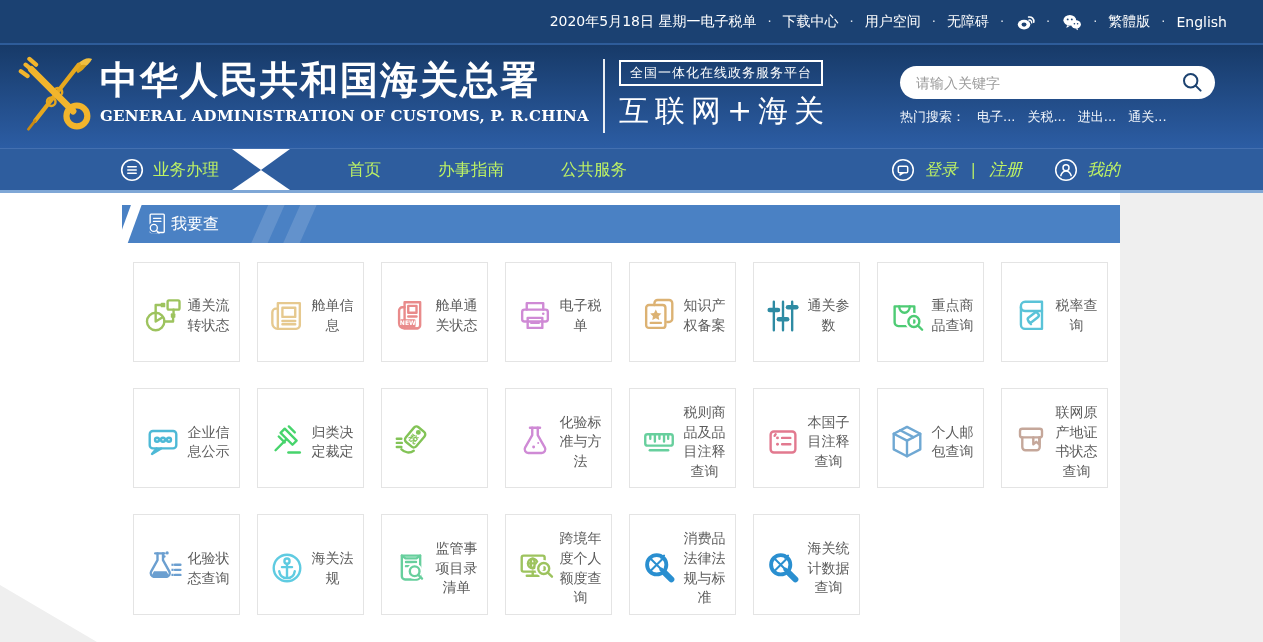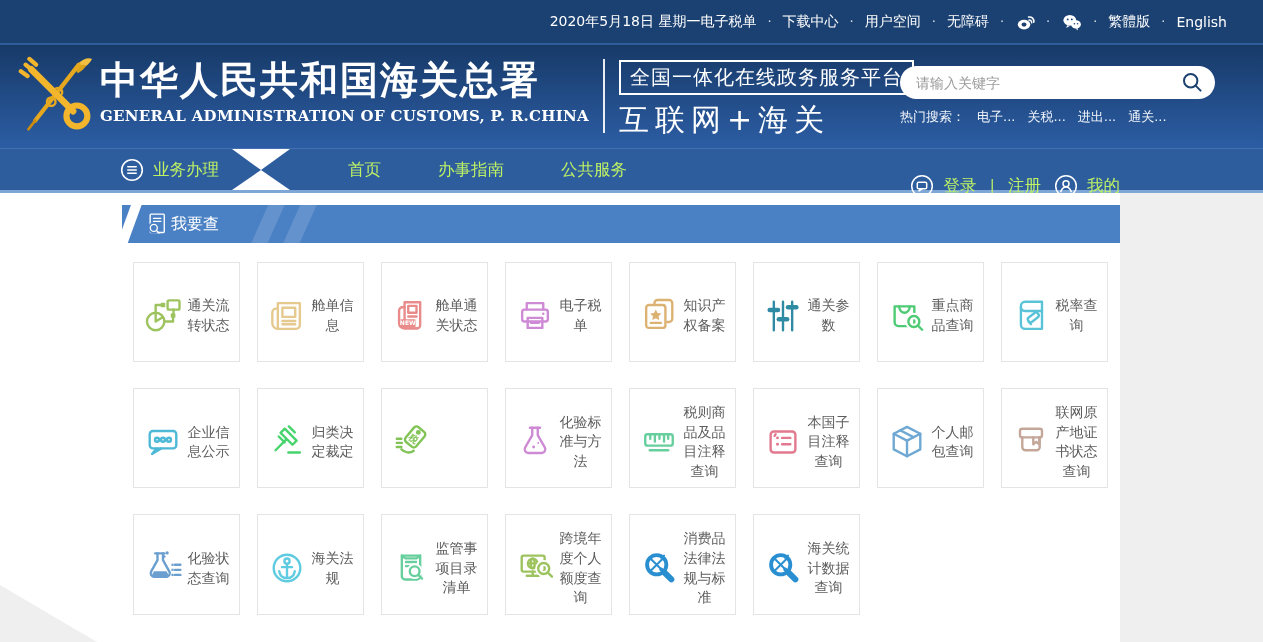--- a/index.html
+++ b/index.html
@@ -19,21 +19,21 @@
   .header { height:103px; background:linear-gradient(180deg,#173a68 0%,#2c5da4 100%);
     position:relative; color:#fff; display:flex; align-items:flex-start; }
   .logo { position:absolute; left:18px; top:8px; }
   .brand { margin-left:100px; padding-top:14px; }
   .brand-cn { font-size:38px; font-weight:bold; letter-spacing:2px; line-height:1.15; white-space:nowrap; }
   .brand-en { font-family:"DejaVu Serif","Liberation Serif",serif; font-weight:bold;
     font-size:15px; letter-spacing:.3px; margin-top:4px; white-space:nowrap; }
   .vdivider { width:2px; height:74px; background:rgba(255,255,255,.9); margin:14px 0 0 14px; }
   .platform { margin-left:14px; padding-top:15px; }
   .platform-badge { display:inline-block; border:2px solid #fff; padding:2px 9px;
-    font-size:20px; letter-spacing:1px; }
+    font-size:13px; letter-spacing:1px; }
   .platform-name { font-size:30px; letter-spacing:6px; margin-top:5px; font-weight:500; white-space:nowrap; }
   .search-zone { position:absolute; right:48px; top:21px; width:315px; }
   .search-pill { height:33px; background:#fff; border-radius:17px; display:flex;
     align-items:center; padding:0 12px 0 16px; }
   .search-pill input { flex:1; border:none; outline:none; font-size:14px; color:#0f766e;
     background:transparent; font-family:inherit; }
   .search-pill input::placeholder { color:#9a9a9a; }
   .hot { margin-top:9px; font-size:13px; color:#f2f6fb; display:flex; gap:12px; white-space:nowrap; }
   .hot-item { cursor:pointer; }
 
@@ -42,22 +42,22 @@
     position:relative; display:flex; align-items:center; color:#bef264; font-size:16.5px; }
   .nav-left { display:flex; align-items:center; margin-left:120px; height:100%; }
   .menu-btn { display:flex; align-items:center; gap:9px; cursor:pointer; }
   .bowtie { width:58px; height:41px; position:relative; margin-left:13px; }
   .bowtie::before { content:""; position:absolute; left:0; top:0; width:100%; height:21px;
     background:#fff; clip-path:polygon(0 0,100% 0,50% 100%); }
   .bowtie::after { content:""; position:absolute; left:0; bottom:0; width:100%; height:20px;
     background:#fff; clip-path:polygon(50% 0,100% 100%,0 100%); }
   .nav-items { display:flex; gap:57px; margin-left:58px; }
   .nav-item { cursor:pointer; }
-  .nav-right { position:absolute; right:143px; top:16px; height:100%; display:flex;
-    align-items:center; gap:13px; }
+  .nav-right { position:absolute; right:143px; top:0; height:100%; display:flex;
+    align-items:center; gap:32px;font-style:italic; }
   .nav-group { display:flex; align-items:center; gap:9px; cursor:pointer; }
   .nav-sep { margin:0 4px; opacity:.9; }
   .nav-underline { height:3px; background:#7fa7d6; }
 
   
   .main { height:449px; position:relative; background:#efefef; }
   .white-panel { position:absolute; left:0; top:0; width:1120px; height:449px; background:#fff;
     clip-path:polygon(0 0,1120px 0,1120px 449px,97px 449px,0 392px); }
   .banner { position:absolute; left:122px; top:12px; width:998px; height:38px;
     background:#4a81c4; color:#fff; display:flex; align-items:center; gap:0;

